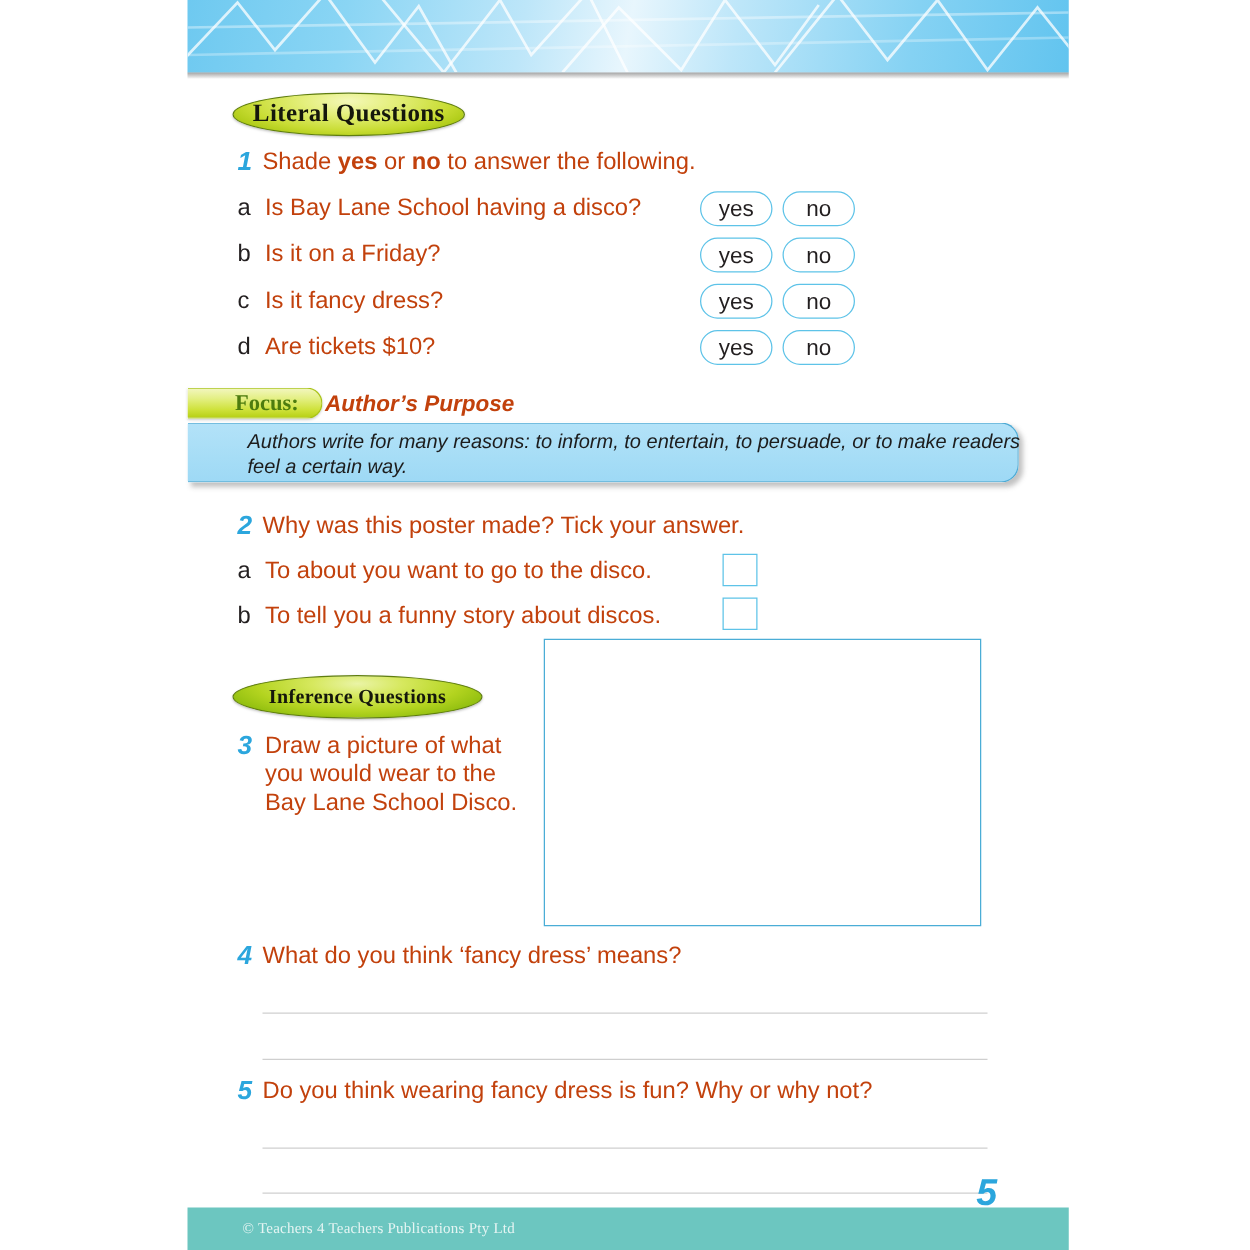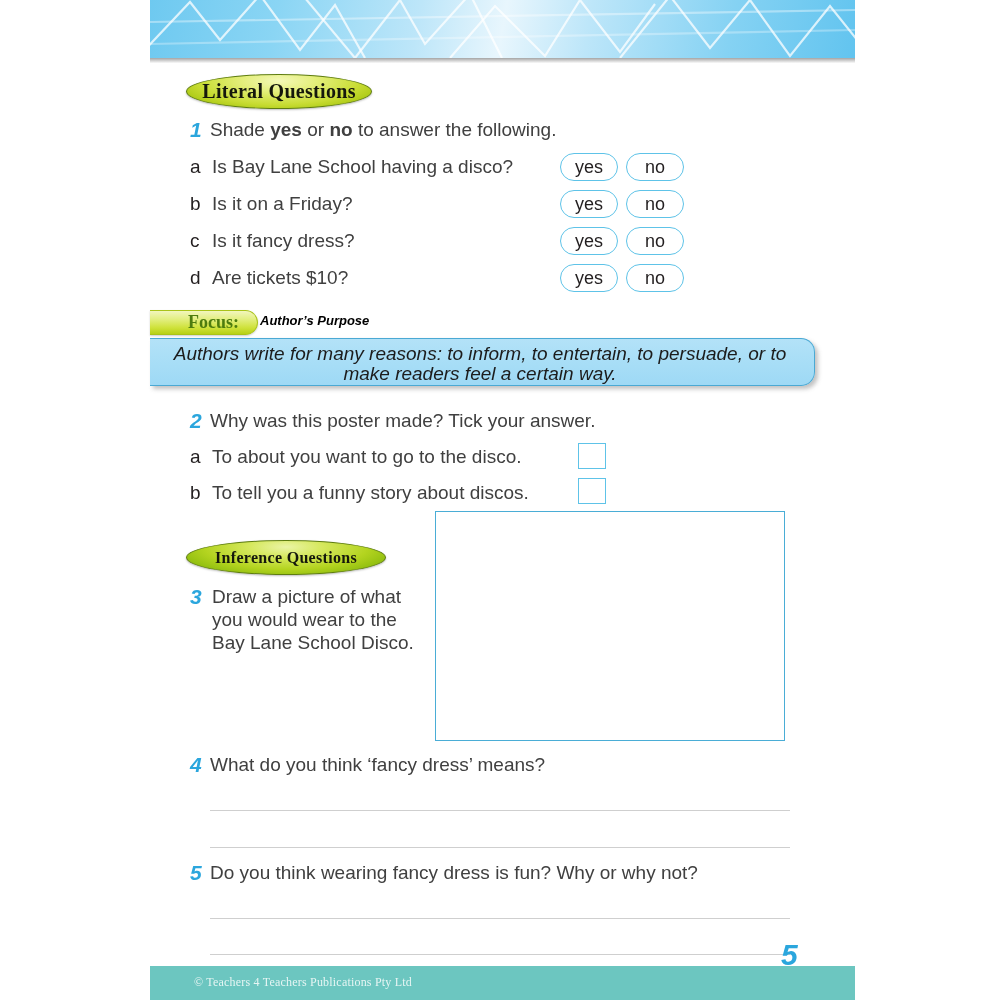--- a/index.html
+++ b/index.html
@@ -82,21 +82,21 @@
     font-family: "Liberation Sans", sans-serif;
   }
   .qletter {
     position: absolute;
     color: #231f20;
     font-size: 19px;
     font-family: "Liberation Sans", sans-serif;
   }
   .qtext {
     position: absolute;
-    color: #404040;
+    color: #c2410c;
     font-size: 19px;
     font-family: "Liberation Sans", sans-serif;
     white-space: nowrap;
   }
   .qtext.wrap { white-space: normal; line-height: 23px; }
   .qtext b { font-weight: bold; }
 
   
   .pill {
     position: absolute;
@@ -133,44 +133,43 @@
     font-weight: bold;
     font-size: 18px;
     color: #4d7c0f;
   }
   .focus-topic {
     position: absolute;
     left: 260px; top: 313px;
     font-family: "Liberation Sans", sans-serif;
     font-weight: bold;
     font-style: italic;
-    font-size: 13px;
-    color: #000000;
+    font-size: 18px;
+    color: #c2410c;
   }
   .focus-box {
     position: absolute;
     left: 150px; top: 338px;
     width: 665px; height: 48px;
     background: linear-gradient(to bottom, #b3e2f8 0%, #a6ddf6 60%, #9ed9f5 100%);
     border: 1px solid #4aa9d4;
     border-left: none;
     border-radius: 0 14px 14px 0;
     box-sizing: border-box;
     box-shadow: 3px 3px 4px rgba(120,120,120,0.45);
   }
   .focus-text {
     position: absolute;
-    left: 170px; top: 344px;
+    left: 198px; top: 344px;
     width: 620px;
     font-family: "Liberation Sans", sans-serif;
     font-style: italic;
-    font-size: 19px;
+    font-size: 16px;
     line-height: 20px;
     color: #1c1c1c;
-    text-align: center;
   }
 
   
   .tickbox {
     position: absolute;
     width: 28px; height: 26px;
     border: 1.8px solid #5ec3e8;
     box-sizing: border-box;
     background: #ffffff;
   }

